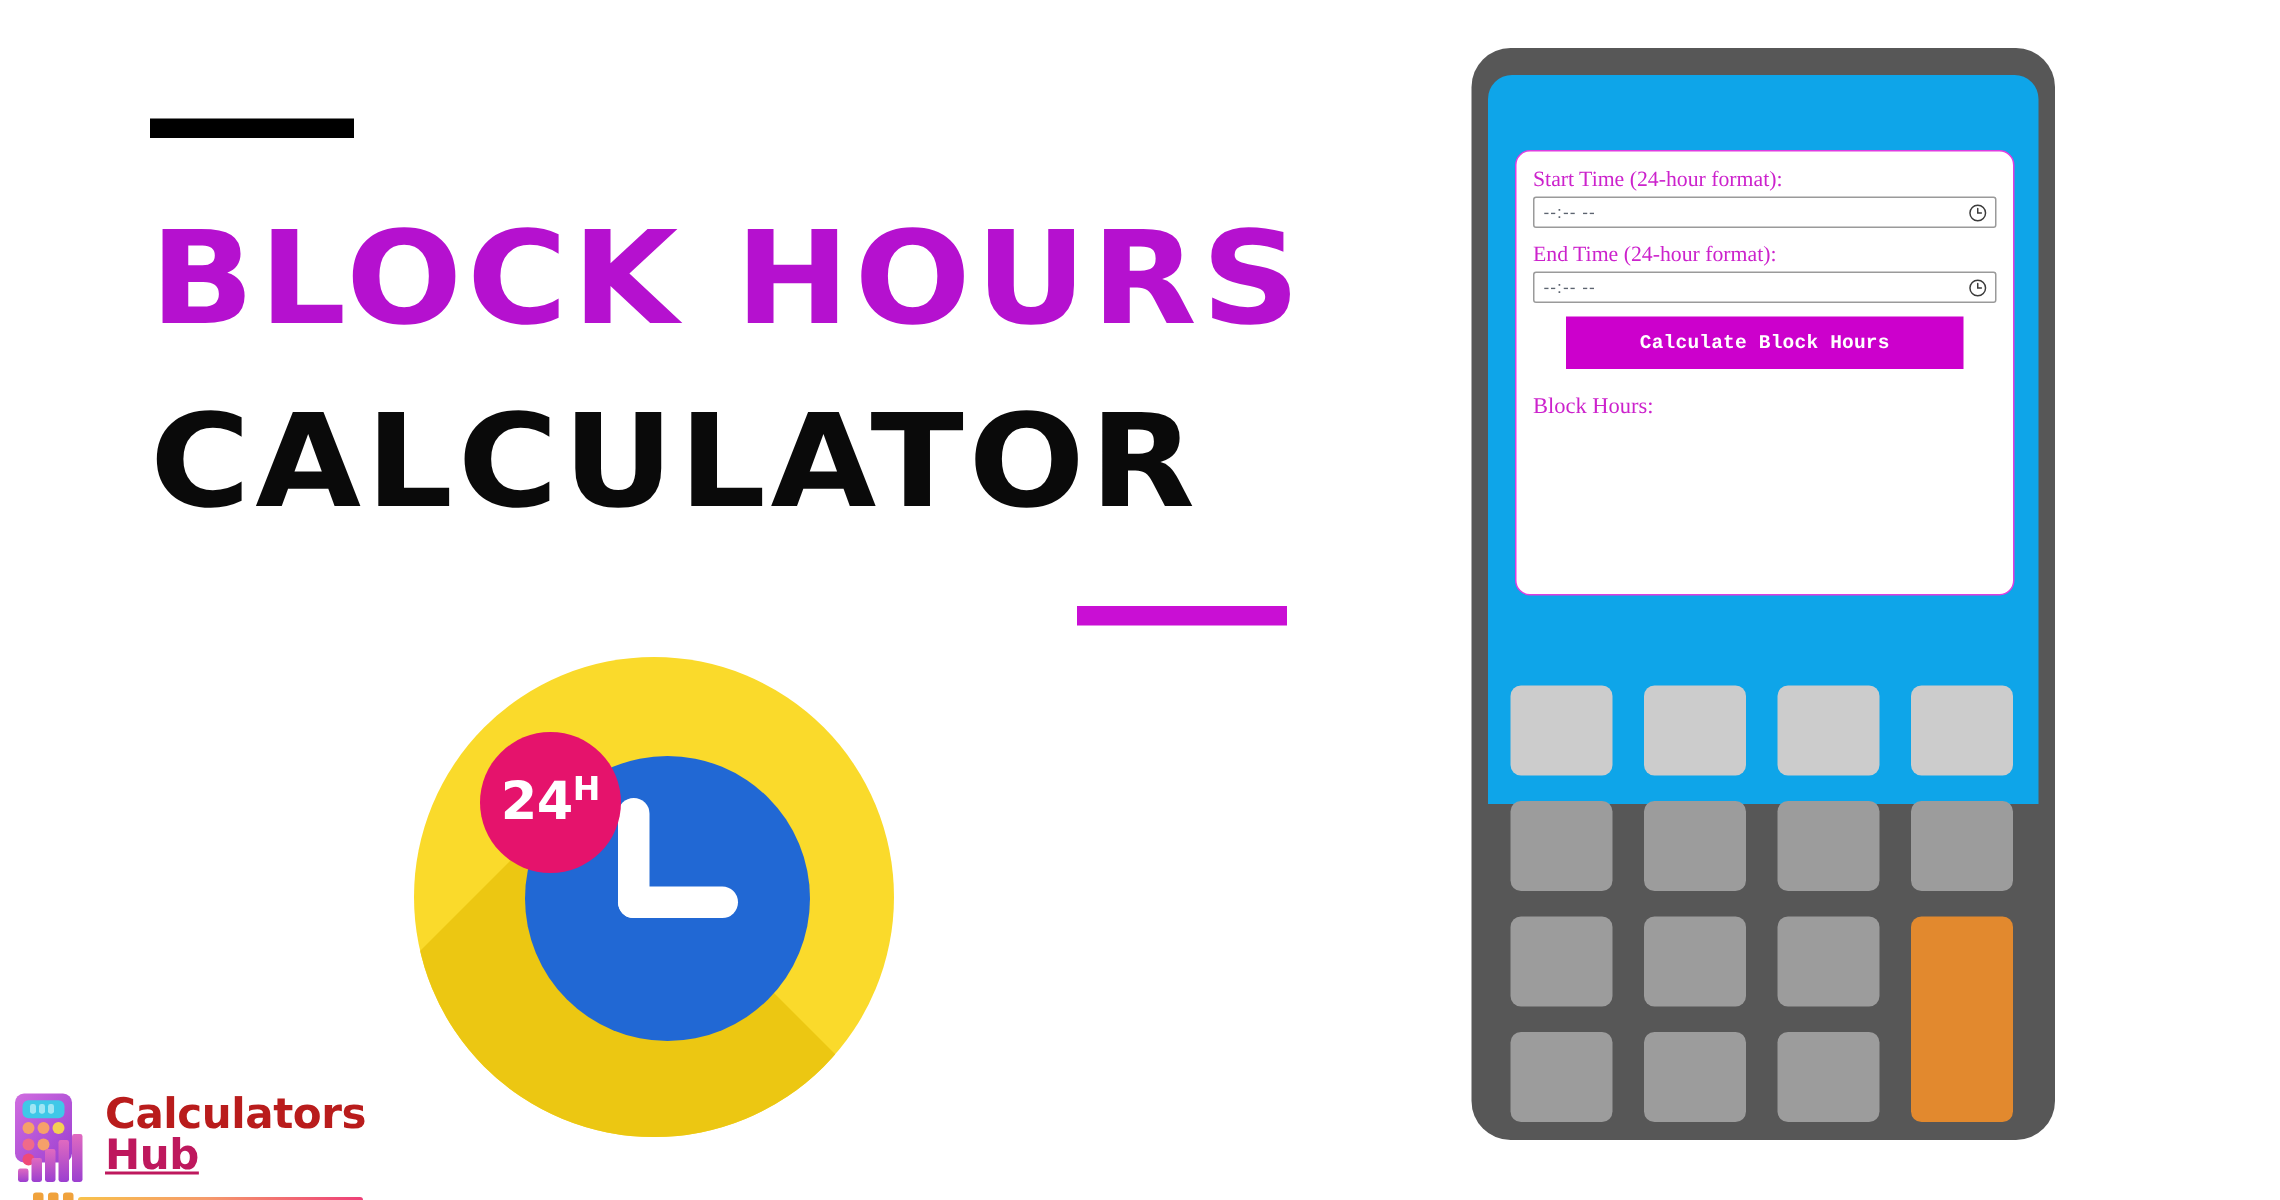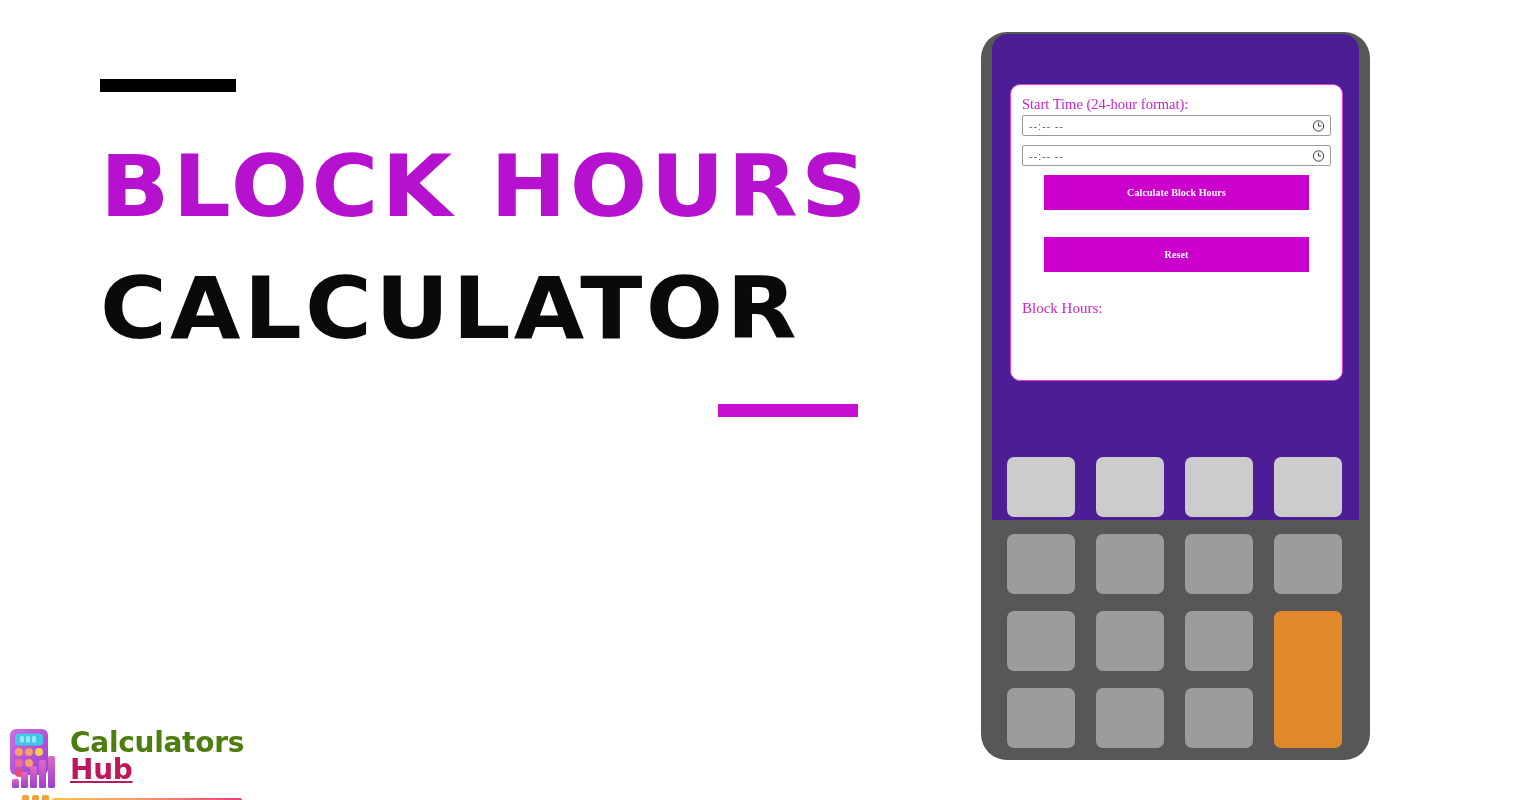--- a/index.html
+++ b/index.html
@@ -148,21 +148,21 @@
   }
   #brand-text { position: relative; padding-top: 2px; }
   .brand-word {
     font-family: "DejaVu Sans", sans-serif;
     font-weight: 700;
     font-size: 28px;
     line-height: 0.98;
     letter-spacing: -0.01em;
     white-space: nowrap;
   }
-  .brand-word.purple { color: #4d7c0f; }
+  .brand-word.purple { color: #b91c1c; }
   .brand-word.amber  { color: #be185d; text-decoration: underline; }
   #brand-underline {
     position: absolute;
     left: 44px; top: 71px;
     width: 190px; height: 4px;
     border-radius: 2px;
     background: linear-gradient(90deg, #f8c24a 0%, #f59a6b 45%, #ee3f78 100%);
   }
   #brand-dots {
     position: absolute;
@@ -178,23 +178,23 @@
   #calculator-device {
     position: absolute;
     left: 981px; top: 32px;
     width: 389px; height: 728px;
     background: #575757;
     border-radius: 26px;
   }
 
   #calculator-screen {
     position: absolute;
-    left: 11px; top: 2px;
+    left: 11px; top: 18px;
     width: 367px; height: 486px;
-    background: #4c1d95;
+    background: #0ea5e9;
     border-top-left-radius: 16px;
     border-top-right-radius: 16px;
   }
 
   #calc-form-panel {
     position: absolute;
     left: 18px; top: 50px;
     width: 333px; height: 297px;
     border: 1px solid #e03ce0;
     border-radius: 10px;
@@ -233,27 +233,27 @@
     position: absolute;
     right: 5px; top: 50%;
     transform: translateY(-50%);
     width: 13px; height: 13px;
     line-height: 0;
   }
 
   .action-btn {
     display: block;
     width: 265px;
-    margin: 0 auto 27px auto;
+    margin: 0 auto 1px auto;
     height: 35px;
     background: #cc00cc;
     color: #ffffff;
     border: none;
-    font-family: Liberation Serif, serif;
-    font-size: 10px;
+    font-family: Liberation Mono, monospace;
+    font-size: 13px;
     font-weight: 700;
     letter-spacing: 0.01em;
     cursor: pointer;
   }
   #calculate-button { margin-top: 9px; }
 
   #result-block {
     margin-top: 16px;
     font-family: "Liberation Serif", serif;
     font-size: 15px;
@@ -294,20 +294,32 @@
   <div id="hero">
 
     <div class="rule-black"></div>
 
     <div class="title-line" id="title-top">BLOCK HOURS</div>
 
     <div class="title-line" id="title-bottom">CALCULATOR</div>
 
     <div class="rule-magenta"></div>
 
+    <div id="clock-illustration">
+      <div id="clock-disc">
+        <div id="clock-shadow"></div>
+        <div id="clock-face"></div>
+        <div id="clock-hand-v"></div>
+        <div id="clock-hand-h"></div>
+      </div>
+      <div id="badge-24h">
+        <span class="num">24</span>
+          <span class="sup">H</span>
+      </div>
+    </div>
 
     <div id="brand-logo">
       <div id="brand-mark">
         <svg width="56" height="62" viewBox="0 0 56 62" xmlns="http://www.w3.org/2000/svg">
           <defs>
             <linearGradient id="gBody" x1="0" y1="0" x2="1" y2="1">
               <stop offset="0" stop-color="#d06de0"></stop>
               <stop offset="1" stop-color="#9b3fd0"></stop>
             </linearGradient>
             <linearGradient id="gBar" x1="0" y1="1" x2="0" y2="0">
@@ -357,34 +369,34 @@
         <div class="time-input">
           <span class="ph">--:-- --</span>
           <span class="clock-btn">
             <svg width="13" height="13" viewBox="0 0 16 16" xmlns="http://www.w3.org/2000/svg">
               <circle cx="8" cy="8" r="6.4" fill="none" stroke="#3b3b3b" stroke-width="1.2"></circle>
               <path d="M8 4.3 V8 H11" fill="none" stroke="#3b3b3b" stroke-width="1.2" stroke-linecap="round"></path>
             </svg>
           </span>
         </div>
 
+        <label class="field-label">End Time (24-hour format):</label>
 
         <div class="time-input">
           <span class="ph">--:-- --</span>
           <span class="clock-btn">
             <svg width="13" height="13" viewBox="0 0 16 16" xmlns="http://www.w3.org/2000/svg">
               <circle cx="8" cy="8" r="6.4" fill="none" stroke="#3b3b3b" stroke-width="1.2"></circle>
               <path d="M8 4.3 V8 H11" fill="none" stroke="#3b3b3b" stroke-width="1.2" stroke-linecap="round"></path>
             </svg>
           </span>
         </div>
 
         <button class="action-btn" id="calculate-button">Calculate Block Hours</button>
 
-        <button class="action-btn" id="reset-button">Reset</button>
 
         <div id="result-block">
           <div>Block Hours:</div>
         </div>
       </div>
     </div>
 
     <div id="calculator-keypad">
       <button class="key light"></button>
       <button class="key light"></button>

